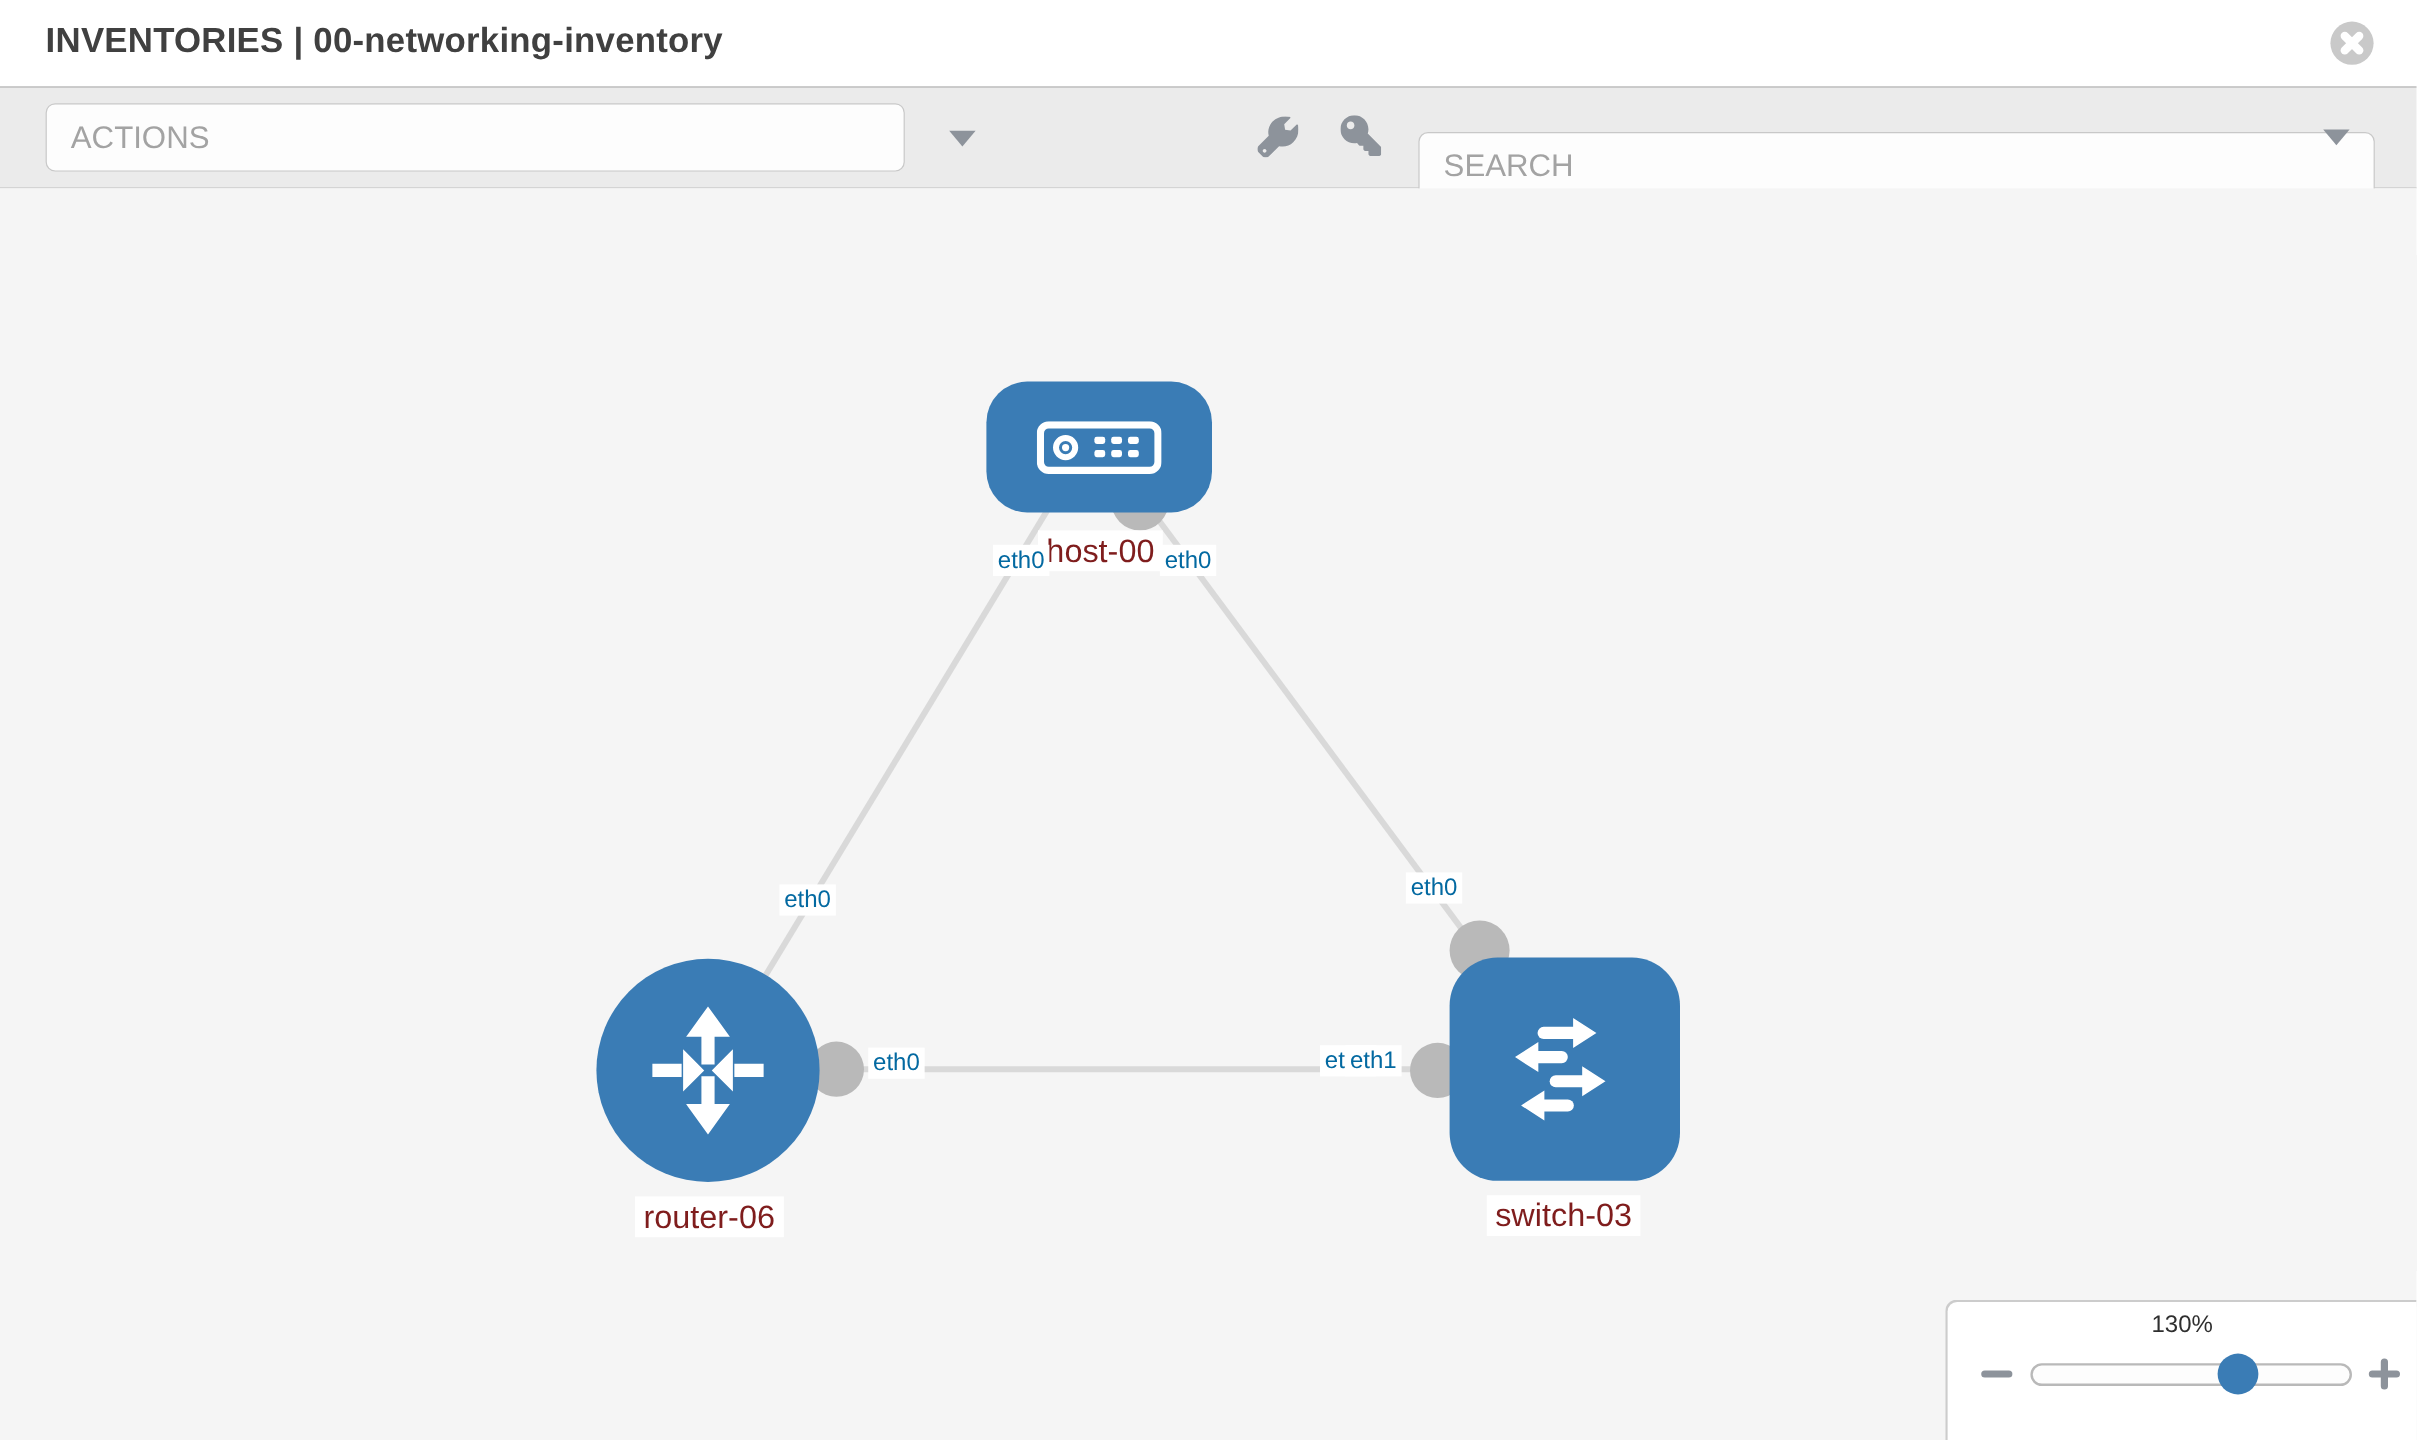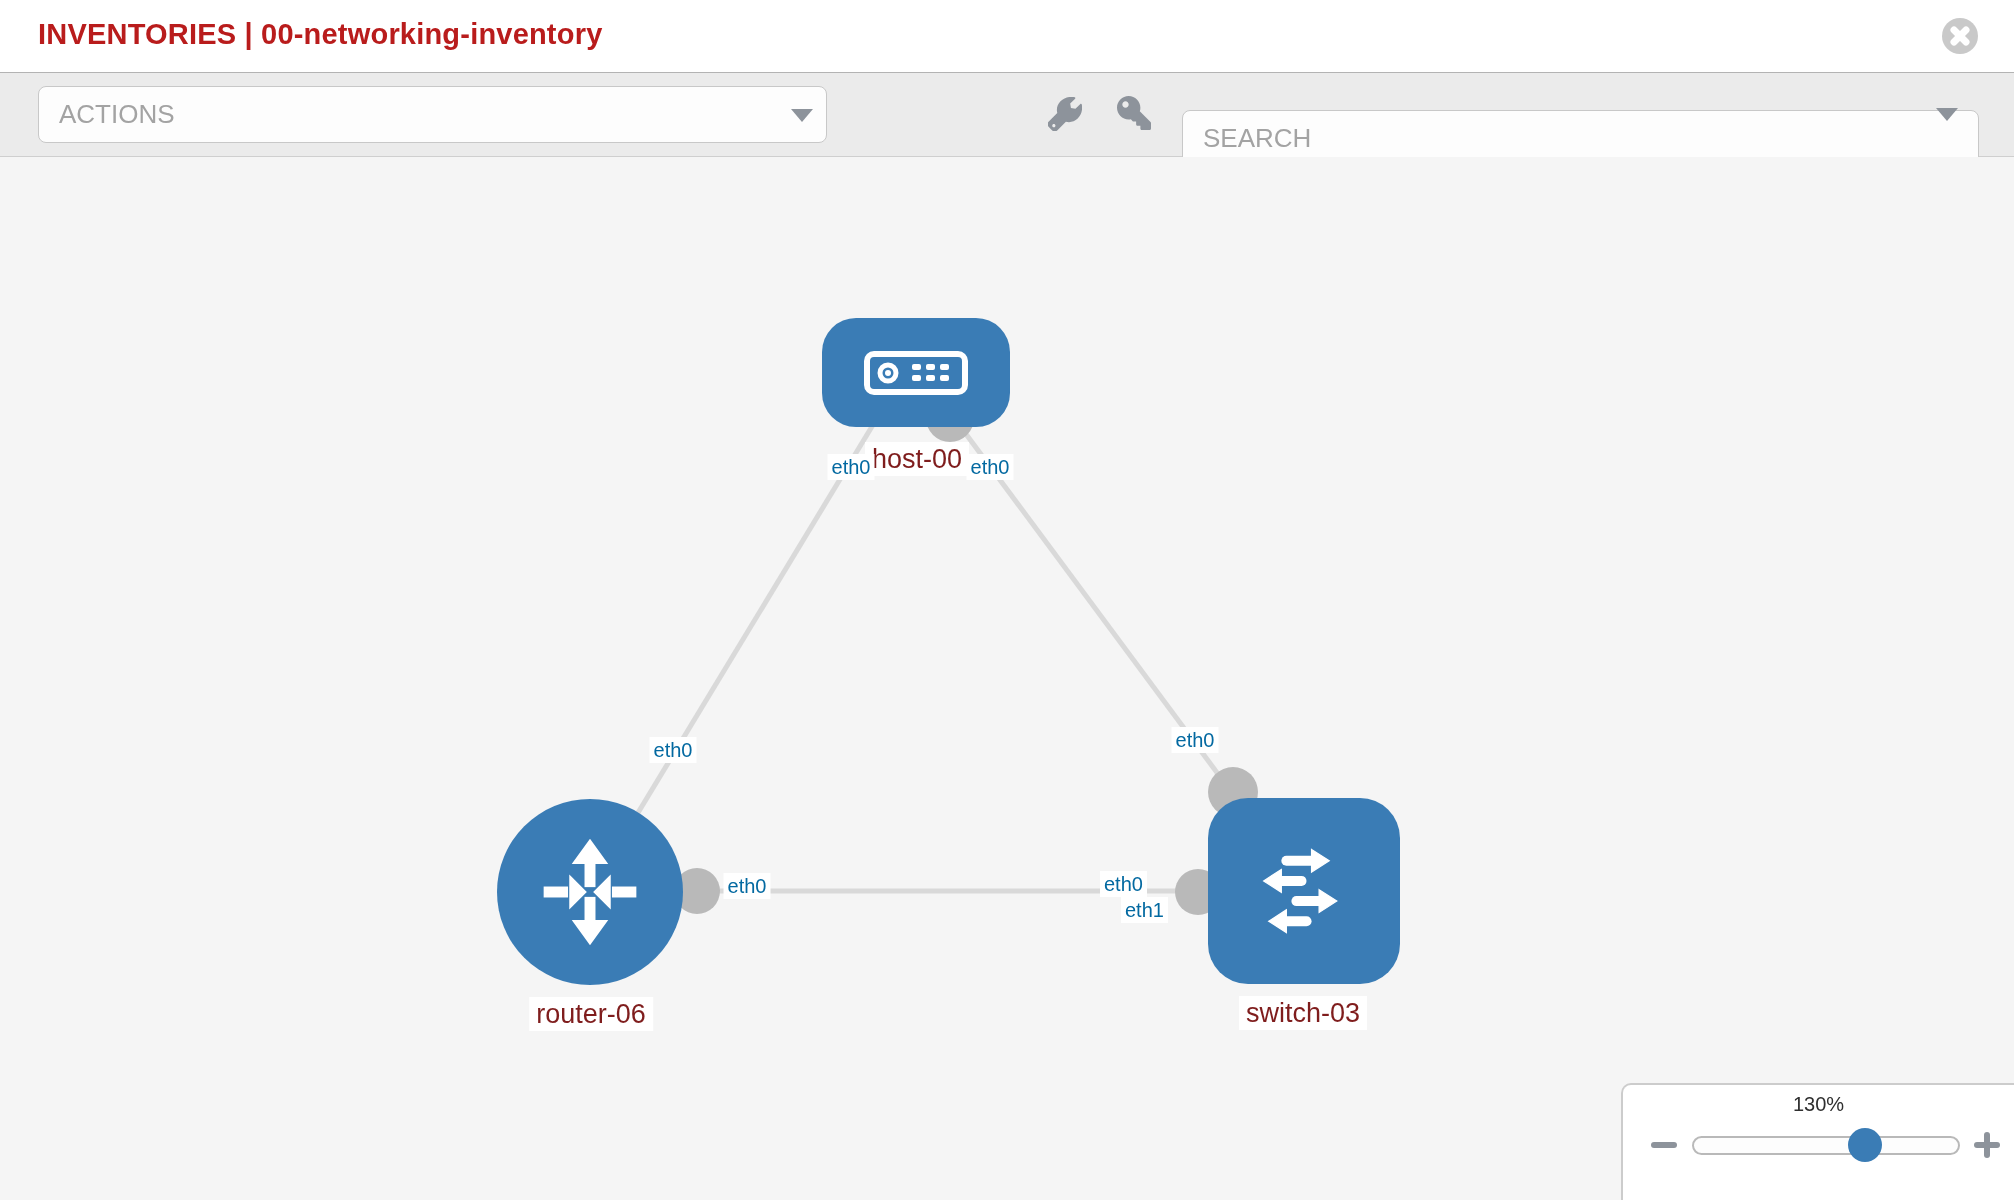--- a/index.html
+++ b/index.html
@@ -1,29 +1,29 @@
 <!DOCTYPE html>
 <html><head>
 <meta charset="utf-8">
 <style>
   * { margin:0; padding:0; box-sizing:border-box; }
   html,body { width:2014px; height:1200px; font-family:"Liberation Sans", sans-serif; background:#fff; }
   #app { position:relative; width:2014px; height:1200px; overflow:hidden; background:#fff; }
 
   
   .header { position:absolute; left:0; top:0; width:2014px; height:72px; background:#fff; }
-  .page-title { position:absolute; left:38px; top:18px; font-size:29px; font-weight:bold; color:#b91c1c; letter-spacing:0.2px; }
+  .page-title { position:absolute; left:38px; top:18px; font-size:29px; font-weight:bold; color:#404040; letter-spacing:0.2px; }
   .close-btn { position:absolute; left:1942px; top:18px; width:36px; height:36px; border-radius:50%; background:#c9c9c9; cursor:pointer; }
 
   
   .toolbar { position:absolute; left:0; top:72px; width:2014px; height:85px; background:#ebebeb;
              border-top:1px solid #b3b3b3; border-bottom:1px solid #cfcfcf; }
   .select-box { position:absolute; background:#fdfdfd; border:1px solid #c8c8c8; border-radius:8px;
                 color:#a3a3a3; font-size:26px; display:flex; align-items:center; padding-left:20px; }
-  .actions-box { left:38px; top:13px; width:789px; height:57px; }
+  .actions-box { left:38px; top:13px; width:716px; height:57px; }
   .search-box  { left:1182px; top:12px; width:797px; height:57px;margin-top:25px; }
   .caret { position:absolute; width:0; height:0; border-left:11px solid transparent; border-right:11px solid transparent;
            border-top:13px solid #8d939b; }
   .caret-actions { left:791px; top:36px; }
   .caret-search  { left:1936px; top:35px; }
   .tool-icon { position:absolute; }
   .wrench-icon { left:1048px; top:24px; }
   .key-icon    { left:1117px; top:23px; }
 
   
@@ -153,21 +153,21 @@
     <div class="chip node-chip cx" style="left:917px;  top:285px;">host-00</div>
     <div class="chip node-chip cx" style="left:591px;  top:840px;">router-06</div>
     <div class="chip node-chip cx" style="left:1303px; top:839px;">switch-03</div>
 
     <div class="chip if-chip cx" style="left:851px;  top:297px;">eth0</div>
     <div class="chip if-chip cx" style="left:990px;  top:297px;">eth0</div>
     <div class="chip if-chip cx" style="left:673px;  top:580px;">eth0</div>
     <div class="chip if-chip cx" style="left:747px;  top:716px;">eth0</div>
     <div class="chip if-chip cx" style="left:1195px; top:570px;">eth0</div>
     <div class="chip if-chip" style="left:1100px; top:714px;">eth0</div>
-    <div class="chip if-chip" style="left:1121px; top:714px;margin-top:26px;">eth1</div>
+    <div class="chip if-chip" style="left:1121px; top:714px;">eth1</div>
 
     <div class="zoom-panel">
       <div class="zoom-level">130%</div>
       <div class="zbar zoom-minus-h"></div>
       <div class="zoom-track"></div>
       <div class="zoom-thumb"></div>
       <div class="zbar zoom-plus-h"></div>
       <div class="zbar zoom-plus-v"></div>
     </div>
 

